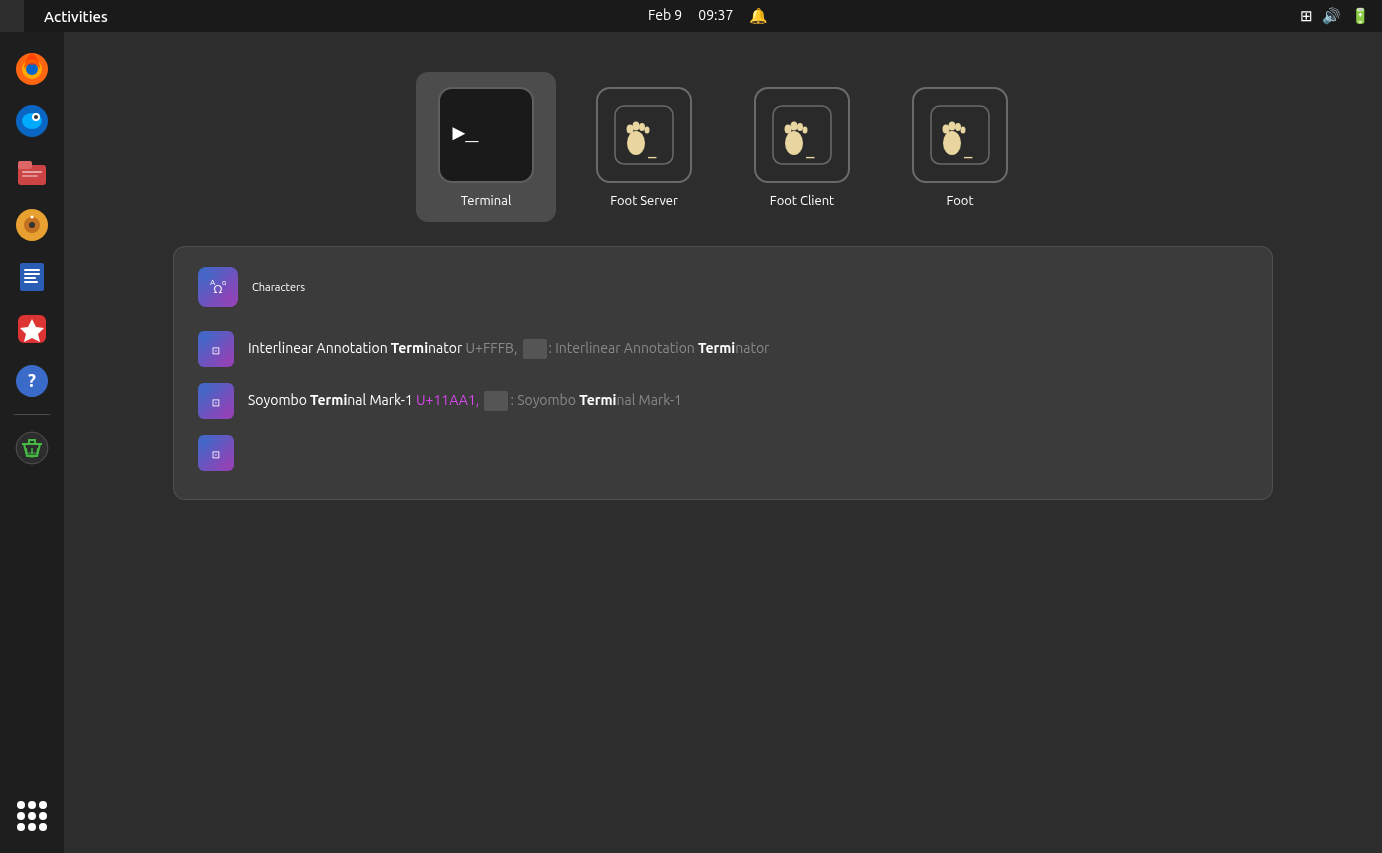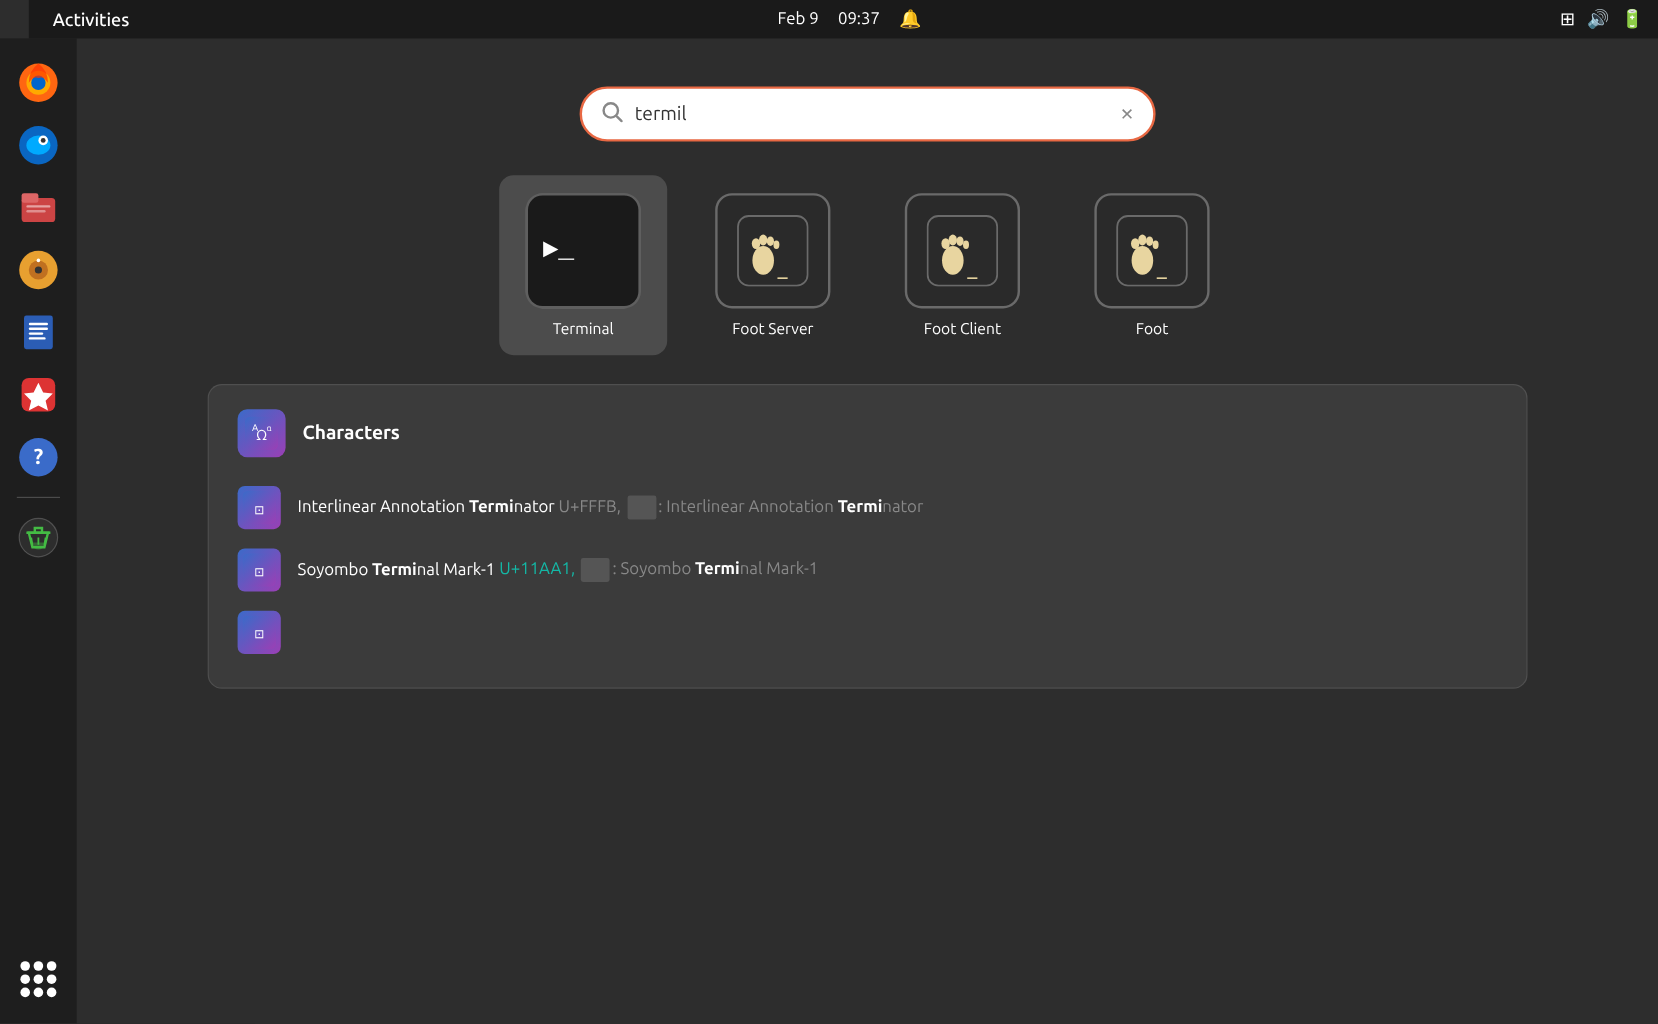--- a/index.html
+++ b/index.html
@@ -226,22 +226,22 @@
       border-radius: 8px;
       background: linear-gradient(135deg, #3a6bc9, #9b3fb5);
       display: flex;
       align-items: center;
       justify-content: center;
       font-size: 20px;
       color: white;
     }
     #chars-title {
       color: #ffffff;
-      font-size: 16px;
-      font-weight: 700;
+      font-size: 11px;
+      font-weight: 400;
     }
     .char-item {
       display: flex;
       align-items: center;
       gap: 14px;
       padding: 8px 0;
       cursor: pointer;
     }
     .char-item-icon {
       width: 36px;
@@ -369,32 +369,20 @@
         <div class="grid-dot"></div>
       <div class="grid-dot"></div>
         <div class="grid-dot"></div>
         <div class="grid-dot"></div>
     </div>
   </div>
 </div>
 
 <div id="main">
 
-  <div id="search-container">
-    <div id="search-bar">
-      <span id="search-icon-svg">
-        <svg width="18" height="18" viewBox="0 0 18 18" fill="none">
-          <circle cx="8" cy="8" r="6" stroke="#888" stroke-width="2"></circle>
-          <line x1="13" y1="13" x2="17" y2="17" stroke="#888" stroke-width="2" stroke-linecap="round"></line>
-        </svg>
-      </span>
-      <span id="search-input-display">termil</span>
-      <span id="search-clear">✕</span>
-    </div>
-  </div>
 
   <div id="app-grid">
 
     <div class="app-tile selected">
       <div class="app-icon-box terminal-icon" style="display:flex;flex-direction:column;align-items:flex-start;justify-content:center;padding:12px;font-family:'Courier New',monospace;font-size:22px;">
         <span style="color:white;">►_</span>
       </div>
       <span class="app-label">Terminal</span>
     </div>
 
@@ -497,21 +485,21 @@
             <linearGradient id="grad3" x1="0%" y1="0%" x2="100%" y2="100%">
               <stop offset="0%" style="stop-color:#3a6bc9"></stop>
               <stop offset="100%" style="stop-color:#9b3fb5"></stop>
             </linearGradient>
           </defs>
           <text x="14" y="19" text-anchor="middle" font-size="10" fill="white">⊡</text>
         </svg>
       </div>
       <span class="char-item-text">
         <span style="color:#ffffff;margin-top:40px;">Soyombo <strong>Termi</strong>nal Mark-1</span>
-        <span style="color:#14b8a6;"> U+11AA1, </span><span class="char-preview-box"></span><span style="color:#888888;">: Soyombo <strong>Termi</strong>nal Mark-1</span>
+        <span style="color:#d946ef;"> U+11AA1, </span><span class="char-preview-box"></span><span style="color:#888888;">: Soyombo <strong>Termi</strong>nal Mark-1</span>
       </span>
     </div>
 
     <div class="char-item">
       <div class="char-item-icon">
         <svg width="28" height="28" viewBox="0 0 28 28">
           <rect width="28" height="28" rx="5" fill="url(#grad4)"></rect>
           <defs>
             <linearGradient id="grad4" x1="0%" y1="0%" x2="100%" y2="100%">
               <stop offset="0%" style="stop-color:#3a6bc9"></stop>

